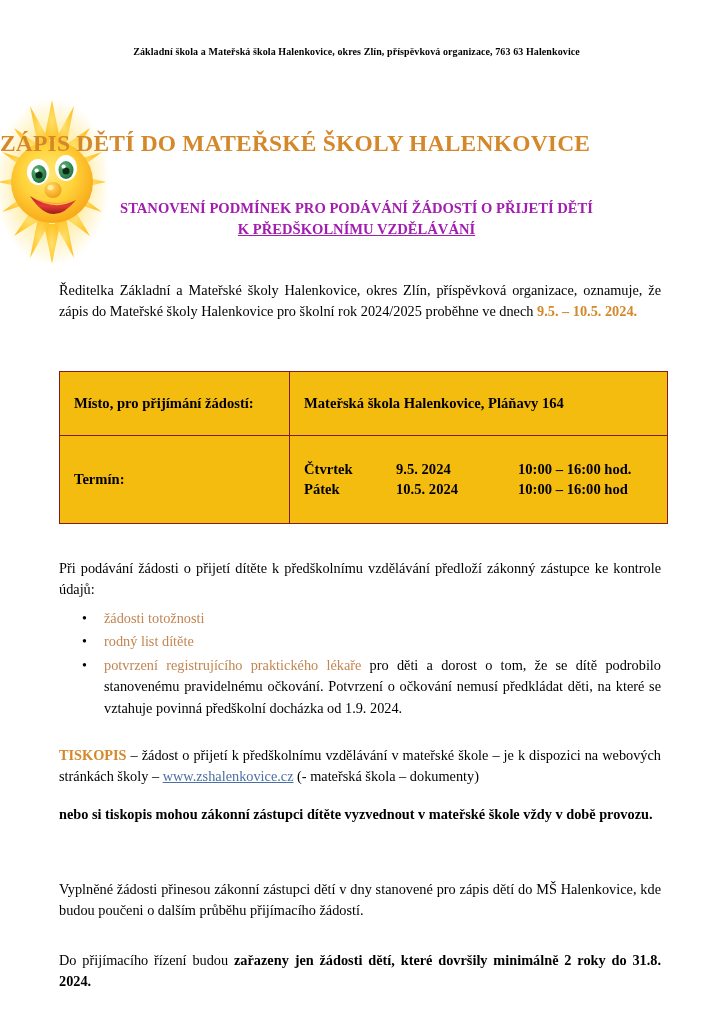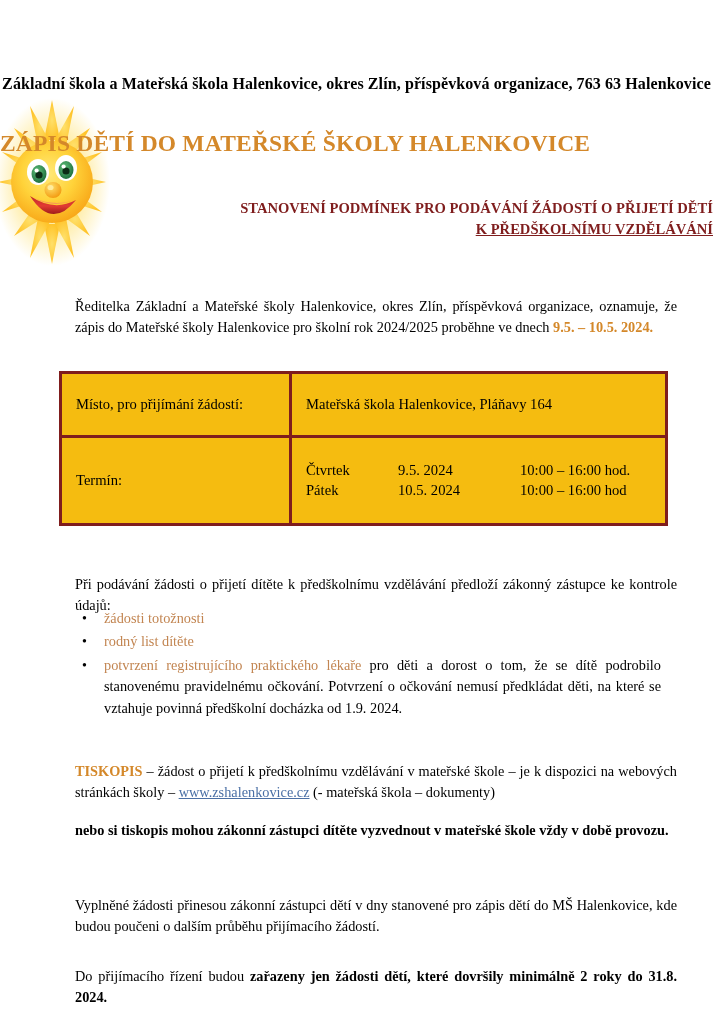--- a/index.html
+++ b/index.html
@@ -24,25 +24,24 @@
     padding: 0;
   }
 
   
   .doc-header {
     position: absolute;
     top: 46px;
     left: 0;
     width: 713px;
     text-align: center;
-    font-size: 16px;
+    font-size: 10px;
     font-weight: bold;
     letter-spacing: 0.1px;
     font-family: "Liberation Serif", "DejaVu Serif", serif;
-    margin-top: 29px;
   }
 
   
   .sun-wrap {
     position: absolute;
     left: -6px;
     top: 96px;
     width: 118px;
     height: 172px;
     z-index: 1;
@@ -62,40 +61,40 @@
     color: #D4882A;
     letter-spacing: 0.2px;
     z-index: 3;
     font-family: "Liberation Serif", "DejaVu Serif", serif;
   }
   .title-sub {
     position: absolute;
     top: 198px;
     left: 0;
     width: 713px;
-    text-align: right;
+    text-align: center;
     font-size: 14.6px;
     font-weight: bold;
     line-height: 1.45;
-    color: #7f1d1d;
+    color: #a21caf;
     z-index: 3;
     font-family: "Liberation Serif", "DejaVu Serif", serif;
   }
   .title-sub .l2 { display: block; text-decoration: underline; }
 
   
   .content {
     position: absolute;
     left: 59px;
     top: 0;
     width: 602px;
     z-index: 2;
   }
   p {
-    margin: 16px;
+    margin: 0;
     font-size: 14.3px;
     line-height: 1.5;
     text-align: justify;
   }
   .intro {
     position: absolute;
     top: 280px;
     left: 0;
     width: 602px;
   }
@@ -105,23 +104,23 @@
   .info-table {
     position: absolute;
     top: 371px;
     left: 0;
     width: 609px;
     border-collapse: collapse;
     background: #F5BC10;
     table-layout: fixed;
   }
   .info-table td {
-    border: 3px solid #7f1d1d;
+    border: 1px solid #7f1d1d;
     background: #F5BC10;
-    font-weight: normal;
+    font-weight: bold;
     font-size: 14.6px;
     vertical-align: middle;
     padding: 14px 0 14px 14px;
   }
   .info-table td.label-cell { width: 230px; line-height: 1.35; }
   .info-table tr.row-place td { height: 64px; }
   .info-table tr.row-term td { height: 88px; }
   .sched-line { display: block; line-height: 1.32; white-space: pre; }
   .sched-day { display: inline-block; width: 92px; }
   .sched-date { display: inline-block; width: 122px; }

